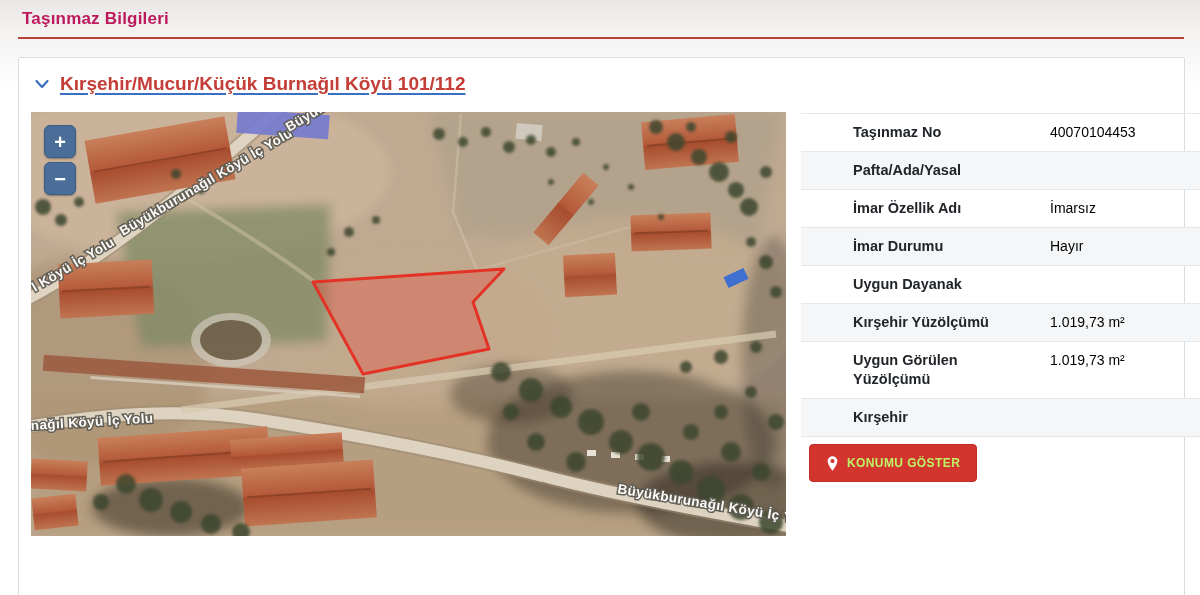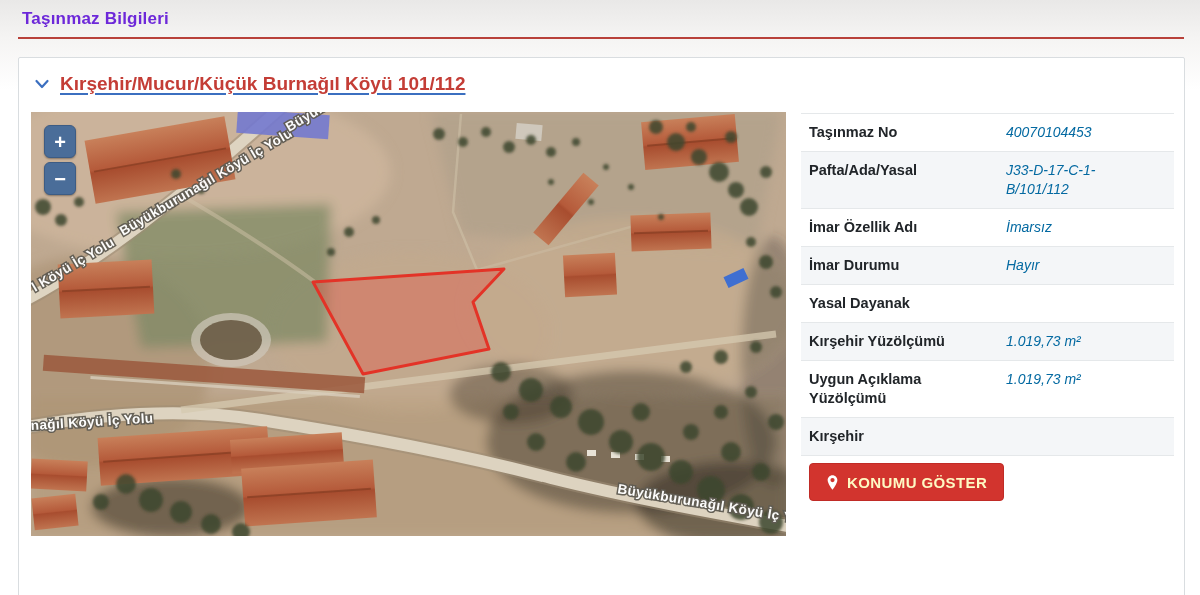--- a/index.html
+++ b/index.html
@@ -3,21 +3,21 @@
 <meta charset="utf-8">
 <style>
   * { box-sizing: border-box; margin: 0; padding: 0; }
   html, body { width: 1200px; height: 595px; overflow: hidden; }
   body {
     font-family: "Liberation Sans", sans-serif;
     background: linear-gradient(180deg, #e9e8e7 0%, #f5f4f3 38px, #ffffff 90px);
   }
   
   .page-header { padding: 9px 22px 0 22px; }
-  .page-title { font-size: 17px; font-weight: 700; color: #6d28d9; letter-spacing: .2px; }
+  .page-title { font-size: 17px; font-weight: 700; color: #be185d; letter-spacing: .2px; }
   .title-rule { margin: 8px 16px 0 18px; border-top: 2px solid #b8413a; }
 
   
   .card {
     position: absolute; left: 18px; top: 57px; width: 1167px; height: 590px;
     background: #fff; border: 1px solid #d9dde0; border-radius: 2px;
   }
   .card-header { display: flex; align-items: center; gap: 9px; padding: 15px 12px 14px 14px; }
   .chev { display: inline-flex; width: 18px; height: 18px; align-items: center; justify-content: center; cursor: pointer; }
   .loc-link {
@@ -42,28 +42,28 @@
     font-family: "Liberation Sans", sans-serif; font-size: 13.5px; font-weight: 700;
     letter-spacing: .4px; fill: #ffffff; stroke: #5f5b52; stroke-width: 3px;
     paint-order: stroke; opacity: .96;
   }
 
   
   .details { flex: 1 1 auto; padding-top: 1px; }
   .details-table { border-top: 1px solid #e5e8ea; }
   .drow { display: flex; align-items: flex-start; padding: 9px 8px; border-bottom: 1px solid #e5e8ea; min-height: 37px; }
   .drow:nth-child(even) { background: #f4f6f8; }
-  .dlabel { flex: 0 0 175px; padding-right: 10px; font-size: 14.5px; font-weight: 700; color: #212529; line-height: 19px; }
-  .dvalue { flex: 0 0 146px; margin-left: 22px; font-size: 14px; color: #0369a1; line-height: 19px; overflow-wrap: break-word; font-style: italic; }
+  .dlabel { flex: 0 0 175px; padding-right: 10px; font-size: 14.5px; font-weight: 700; color: #212529; line-height: 19px; margin-left: 44px; }
+  .dvalue { flex: 0 0 146px; margin-left: 22px; font-size: 14px; color: #000000; line-height: 19px; overflow-wrap: break-word; }
 
   .actions { display: flex; justify-content: space-between; align-items: center; margin-top: 7px; padding: 0 9px 0 8px; }
   .btn {
     display: inline-flex; align-items: center; gap: 8px; height: 38px; padding: 0 16px;
     background: #d2342e; border: 1px solid #c02b26; border-radius: 4px; cursor: pointer;
-    color: #fef9c3; font-family: "Liberation Sans", sans-serif; font-size: 15px; font-weight: 700; letter-spacing: .4px;
+    color: #bef264; font-family: "Liberation Sans", sans-serif; font-size: 12px; font-weight: 700; letter-spacing: .4px;
   }
   .btn .bicon { display: inline-flex; align-items: center; }
 </style>
 </head>
 <body>
 
 <div class="page-header">
   <div class="page-title">Taşınmaz Bilgileri</div>
 </div>
 <div class="title-rule"></div>
@@ -263,40 +263,39 @@
     </div>
 
     <div class="details">
       <div class="details-table">
         <div class="drow">
           <div class="dlabel">Taşınmaz No</div>
           <div class="dvalue">40070104453</div>
         </div>
         <div class="drow">
           <div class="dlabel">Pafta/Ada/Yasal</div>
-          <div class="dvalue">J33-D-17-C-1-B/101/112</div>
         </div>
         <div class="drow">
           <div class="dlabel">İmar Özellik Adı</div>
           <div class="dvalue">İmarsız</div>
         </div>
         <div class="drow">
           <div class="dlabel">İmar Durumu</div>
           <div class="dvalue">Hayır</div>
         </div>
         <div class="drow">
-          <div class="dlabel">Yasal Dayanak</div>
+          <div class="dlabel">Uygun Dayanak</div>
           <div class="dvalue"></div>
         </div>
         <div class="drow">
           <div class="dlabel">Kırşehir Yüzölçümü</div>
           <div class="dvalue">1.019,73 m²</div>
         </div>
         <div class="drow">
-          <div class="dlabel">Uygun Açıklama Yüzölçümü</div>
+          <div class="dlabel">Uygun Görülen Yüzölçümü</div>
           <div class="dvalue">1.019,73 m²</div>
         </div>
         <div class="drow">
           <div class="dlabel">Kırşehir</div>
           <div class="dvalue"></div>
         </div>
       </div>
 
       <div class="actions">
         <button class="btn">

